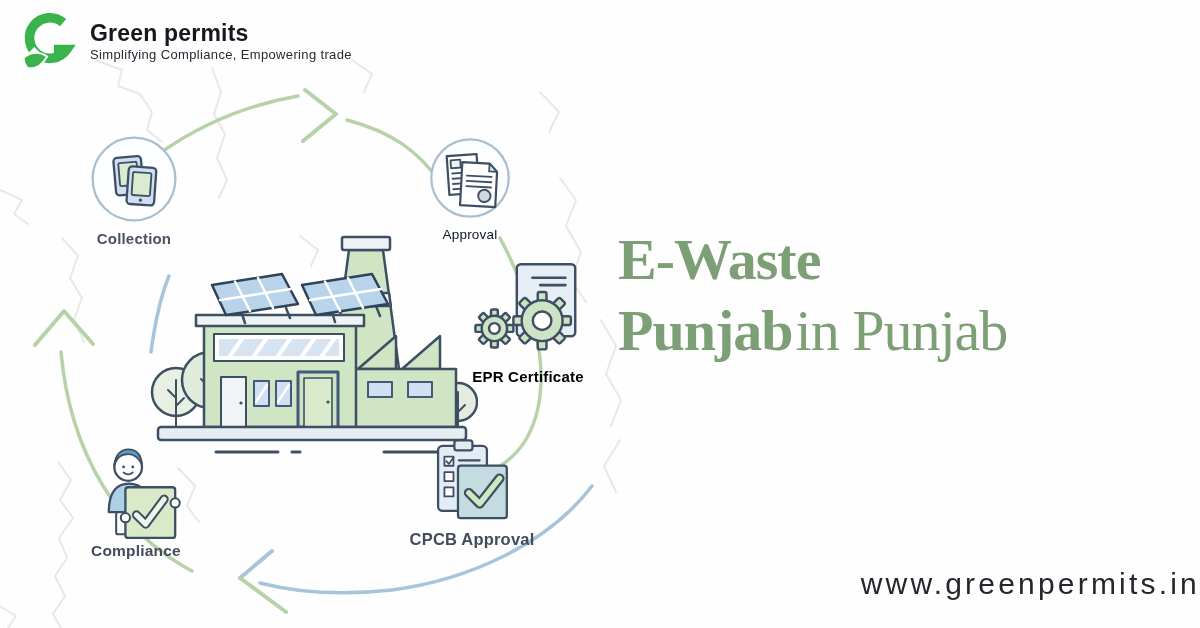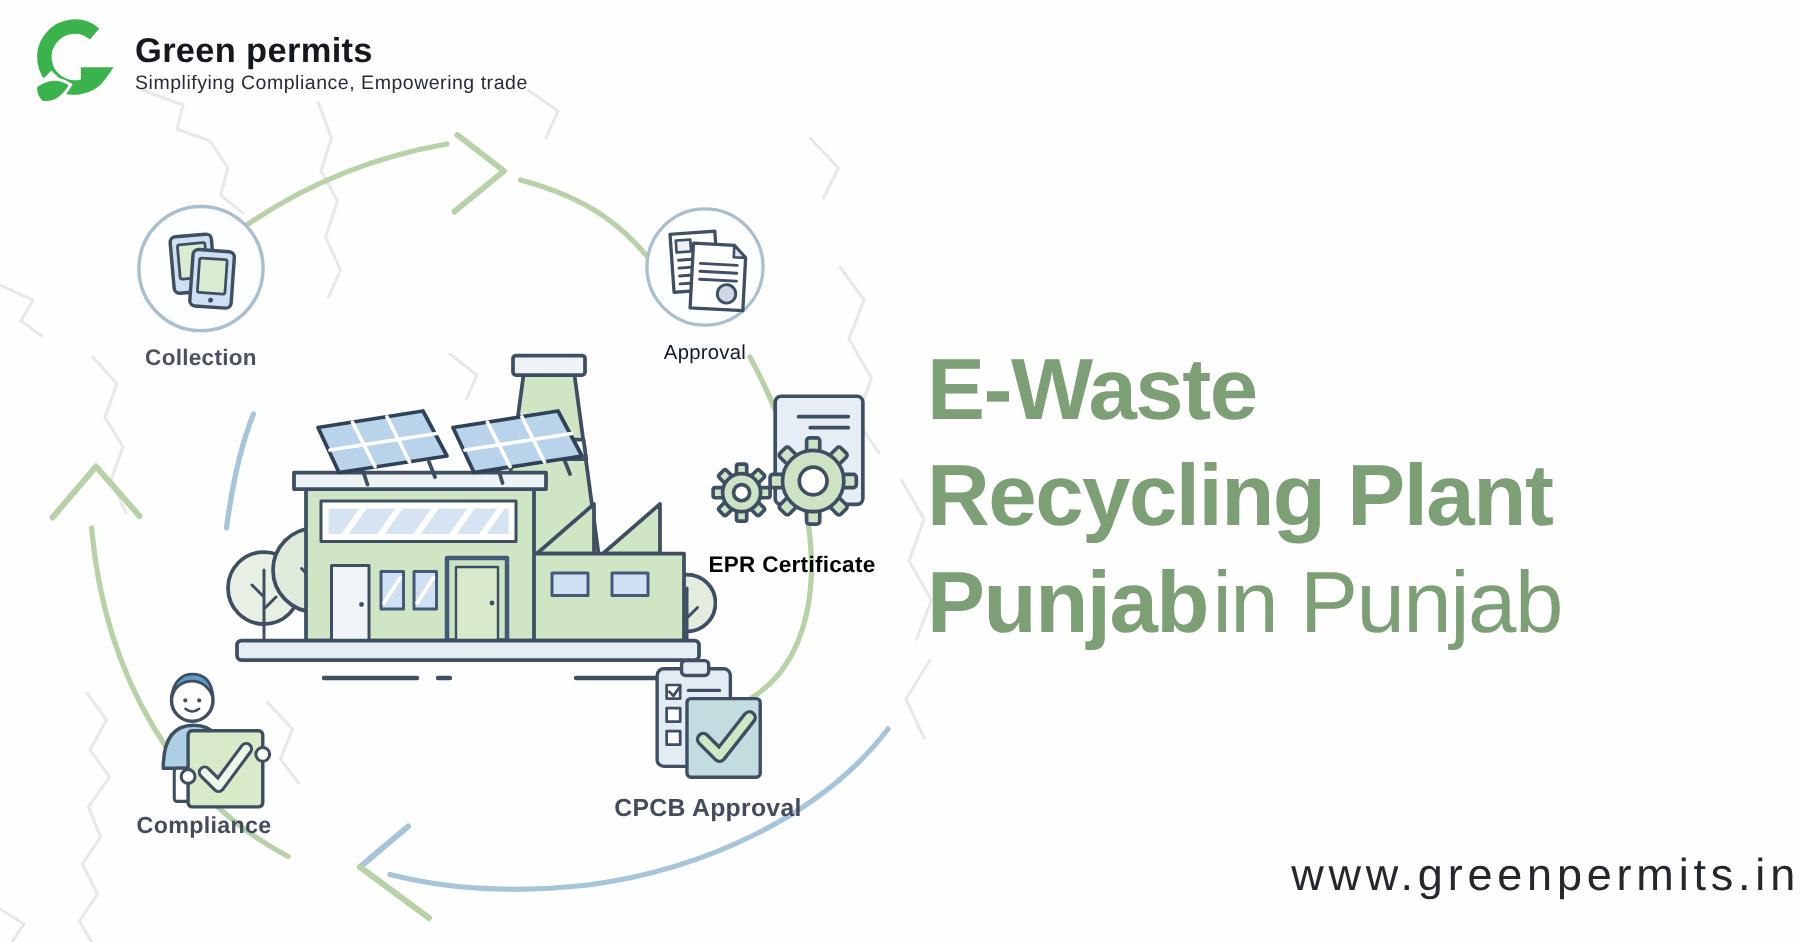--- a/index.html
+++ b/index.html
@@ -23,21 +23,21 @@
   .step-epr{left:463px;top:260px;width:130px;}
   .step-epr .step-label{font-size:15px;font-weight:700;color:#000000;margin-top:12px;}
   .step-cpcb{left:406px;top:436px;width:132px;}
   .step-cpcb .step-label{font-size:16.5px;font-weight:700;color:#434c5c;margin-top:2px;}
   .step-compliance{left:80px;top:440px;width:112px;}
   .step-compliance .step-label{font-size:15.5px;font-weight:700;color:#434c5c;margin-top:2px;}
 
   .factory{position:absolute;left:146px;top:230px;width:332px;height:232px;}
 
   
-  .headline{position:absolute;left:618px;top:224px;width:570px;color:#7d9f75;}
+  .headline{position:absolute;left:618px;top:224px;width:570px;color:#7d9f75;font-family:Liberation Serif, serif;}
   .hl-line{font-size:58px;line-height:71px;letter-spacing:-1px;white-space:nowrap;}
   .hl-bold{font-weight:700;}
   .hl-regular{font-weight:400;margin-left:3px;}
 
   
   .website{position:absolute;right:32px;top:567px;font-size:30px;font-weight:500;
            letter-spacing:3.2px;color:#24272c;}
 </style>
 </head>
 <body>
@@ -247,19 +247,18 @@
         <circle cx="100" cy="68" r="5" fill="#ffffff" stroke-width="2.2"></circle>
         <path d="M58,81 L68,91 L88,64" fill="none" stroke="#3e4f63" stroke-width="10"></path>
         <path d="M58,81 L68,91 L88,64" fill="none" stroke="#eef6ea" stroke-width="5.5"></path>
       </g>
     </svg>
     <div class="step-label">Compliance</div>
   </div>
 
   <div class="headline">
     <div class="hl-line hl-bold">E-Waste</div>
-    <div class="hl-line hl-bold">Recycling Plant</div>
     <div class="hl-line"><span class="hl-bold">Punjab</span><span class="hl-regular">in Punjab</span></div>
   </div>
 
   <div class="website">www.greenpermits.in</div>
 
 </div>
 
 </body></html>

